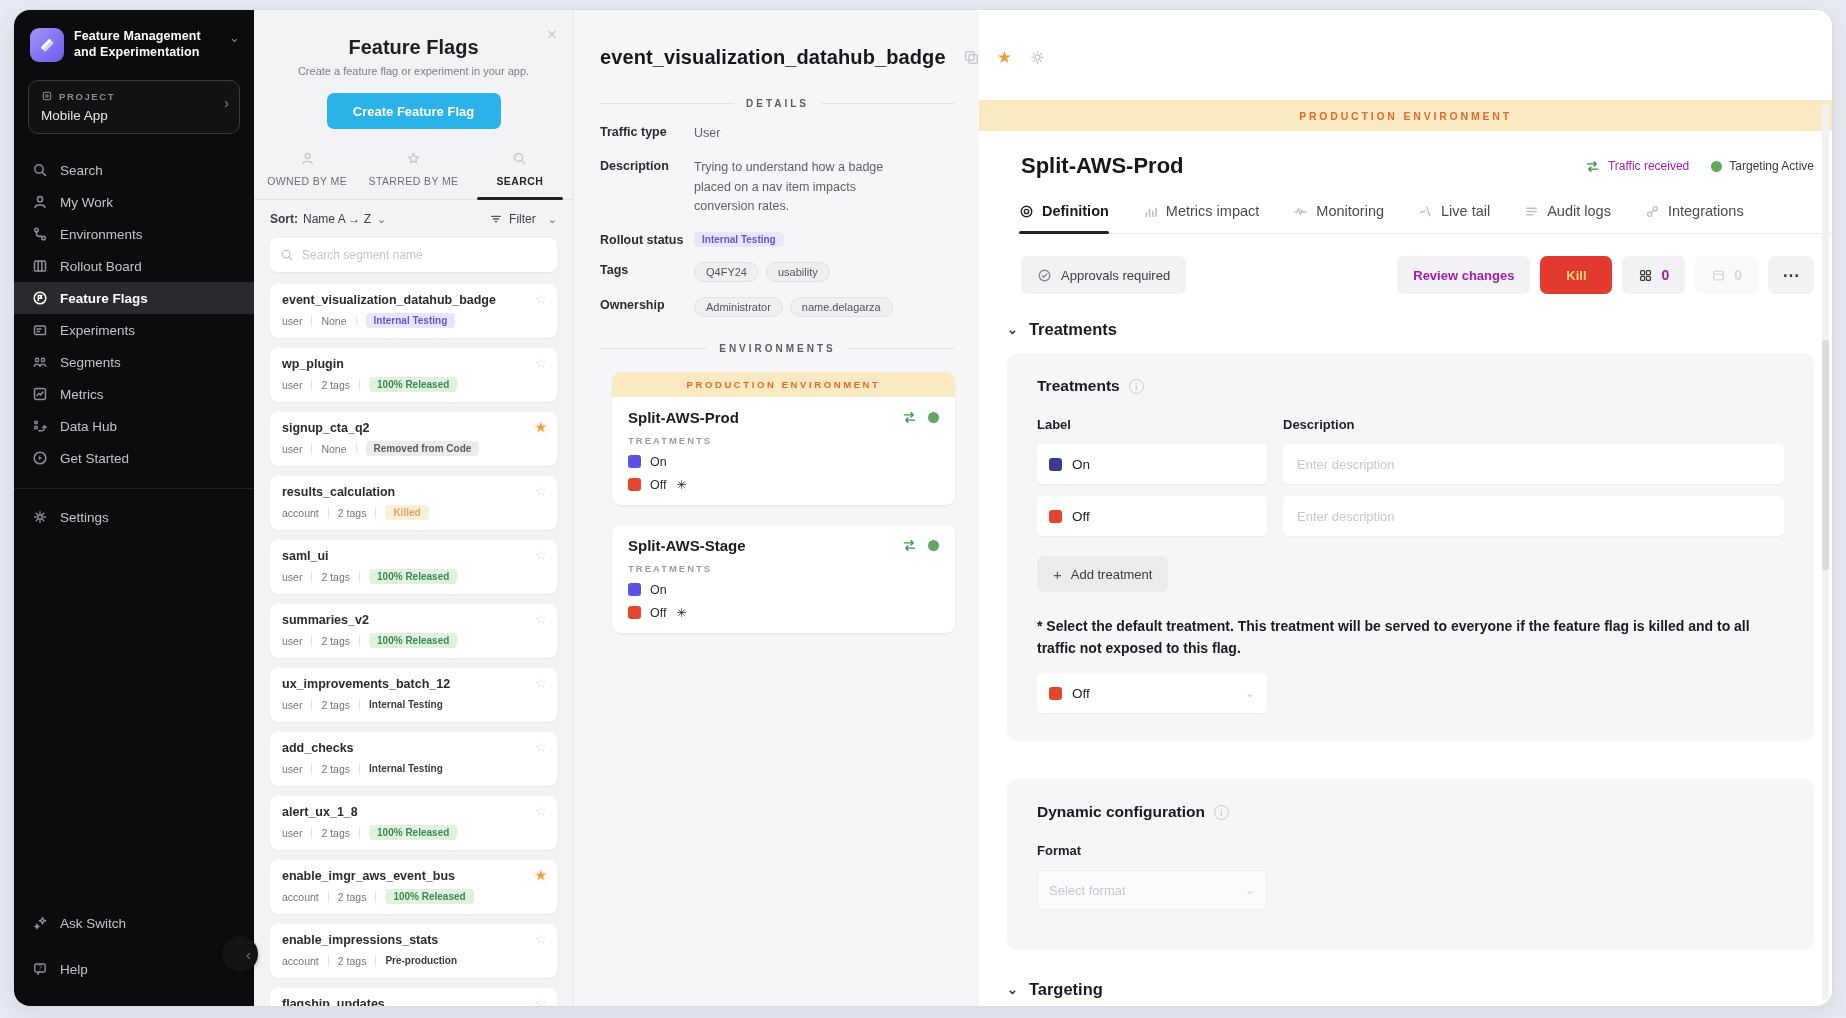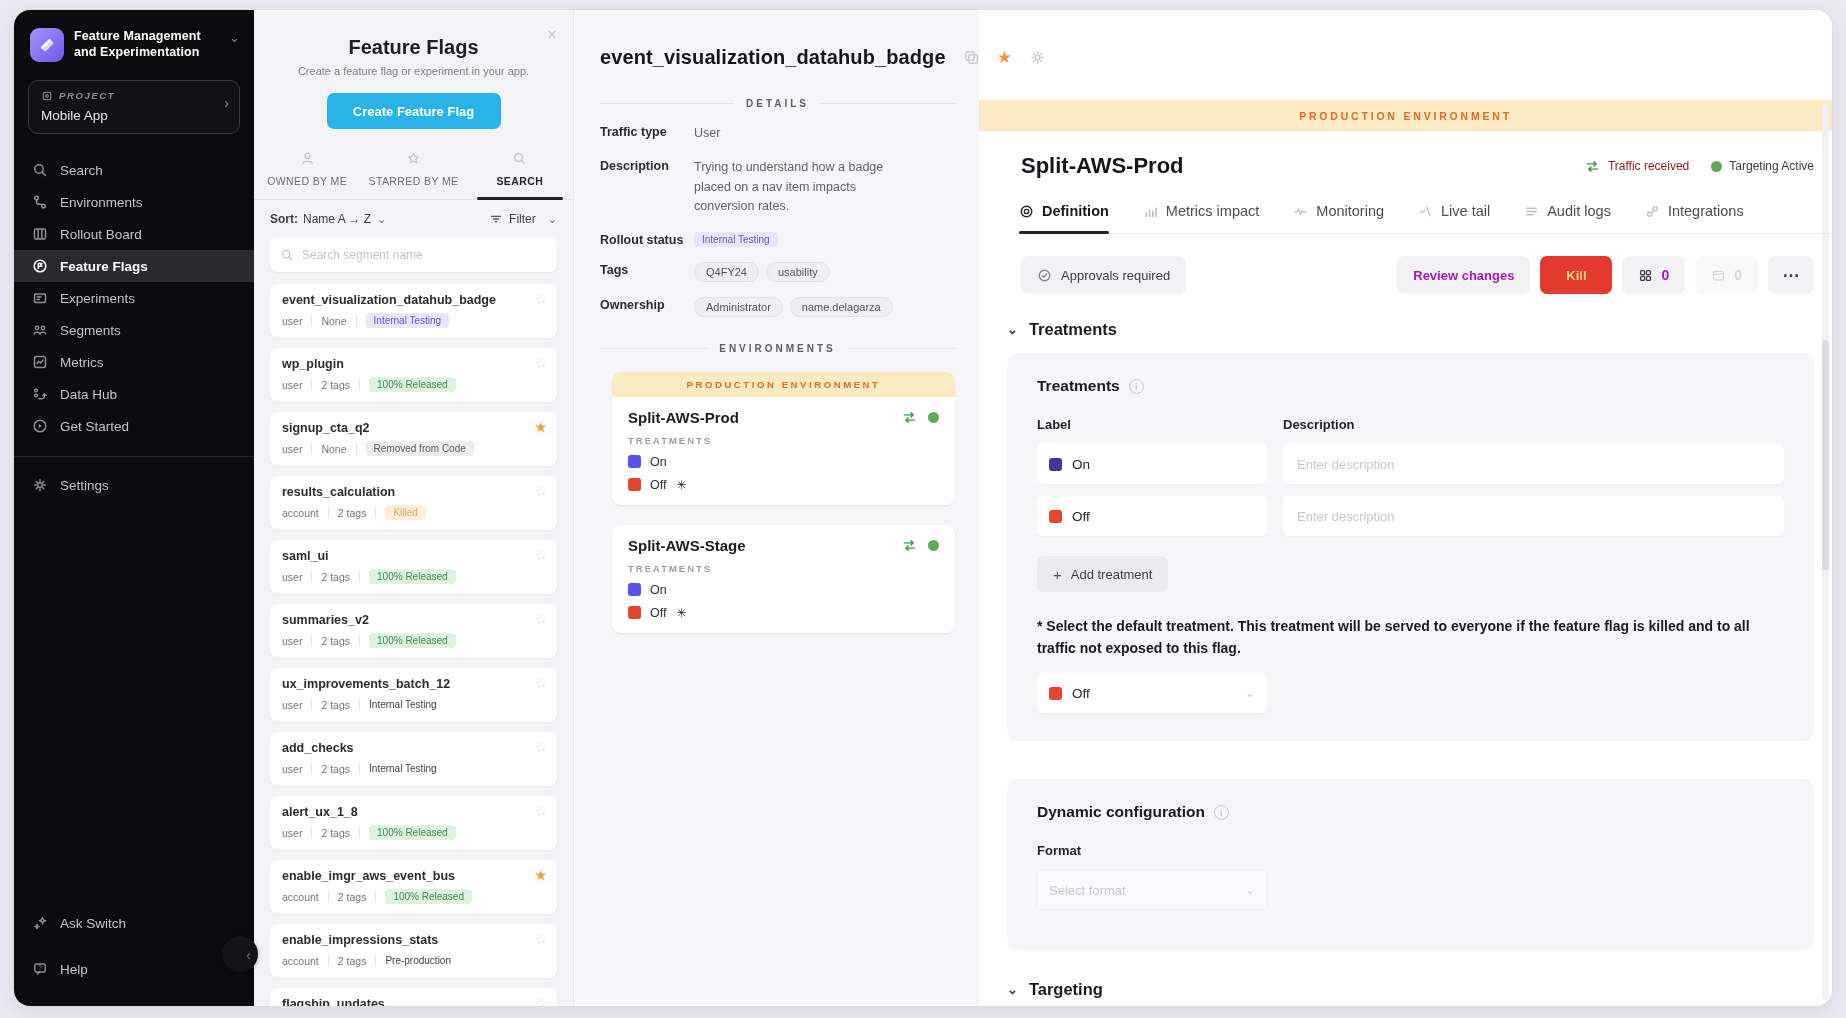--- a/index.html
+++ b/index.html
@@ -13,21 +13,21 @@
   .sidebar { width:240px; flex-shrink:0; background:#0c0c0e; display:flex; flex-direction:column; position:relative; }
   .brand { display:flex; align-items:flex-start; gap:10px; padding:18px 14px 12px 16px; }
   .brand-logo { width:34px; height:34px; border-radius:9px; flex-shrink:0;
                 background:linear-gradient(135deg,#a294f9,#6d59ee); display:flex; align-items:center; justify-content:center; }
   .brand-text { font-size:12.5px; font-weight:700; color:#fff; line-height:1.3; letter-spacing:.1px; }
   .brand-chev { margin-left:auto; color:#8d8d95; font-size:13px; margin-top:2px; }
   .i-x::before{content:"×"} .i-chevd::before{content:"⌄"} .i-chevr::before{content:"›"} .i-chevl::before{content:"‹"}
   .i-dots::before{content:"⋯"} .i-star-o::before{content:"☆"} .i-star-f::before{content:"★"}
   .i-flake::before{content:"✳"} .i-plus::before{content:"+"}
   .project { margin:6px 14px 6px; border:1px solid #3a3a40; background:#121215; border-radius:10px; padding:9px 12px 10px; position:relative; }
-  .project-label { display:flex; align-items:flex-start; gap:6px; font-size:9.5px; letter-spacing:1.6px; color:#8d8d95; font-weight:600;font-style:italic; }
+  .project-label { display:flex; align-items:flex-end; gap:6px; font-size:9.5px; letter-spacing:1.6px; color:#8d8d95; font-weight:600; }
   .project-name { margin-top:6px; font-size:13.5px; color:#e6e6ea; }
   .project-chev { position:absolute; right:10px; top:14px; color:#8d8d95; font-size:14px; }
   .nav { margin-top:14px; }
   .nav-item { display:flex; align-items:center; gap:12px; height:32px; padding:0 18px; font-size:13.5px; color:#c3c3ca; cursor:default; }
   .nav-item svg { color:#8e8e96; flex-shrink:0; }
   .nav-item.active { background:#2a2a2e; color:#fff; font-weight:700; }
   .nav-item.active svg { color:#fff; }
   .side-div { height:1px; background:#232327; margin:14px 0 12px; }
   .side-spacer { flex:1; }
   .side-footer { padding-bottom:14px; }
@@ -53,21 +53,21 @@
   .search-box { margin:2px 16px 12px; height:34px; background:#fff; border-radius:7px; box-shadow:0 1px 2px rgba(18,18,24,.06);
                 display:flex; align-items:center; gap:8px; padding:0 10px; }
   .search-box svg { color:#c4c4cb; flex-shrink:0; }
   .search-box input { border:none; outline:none; flex:1; font-size:12px; color:#3d3d44; background:transparent; }
   .search-box input::placeholder { color:#c4c4cb; }
   .flag-list { margin:0 16px; display:flex; flex-direction:column; gap:10px; }
   .flag-card { background:#fff; border-radius:8px; padding:9px 12px 10px; box-shadow:0 1px 2px rgba(18,18,24,.05); position:relative; }
   .flag-name { font-size:12.5px; font-weight:600; color:#2b2b31; }
   .flag-meta { margin-top:6px; display:flex; align-items:center; gap:9px; font-size:10.5px; color:#75757d; }
   .msep { width:1px; height:11px; background:#e3e3e7; }
-  .badge { font-size:10px; font-weight:400; padding:2px 8px; border-radius:4px; white-space:nowrap; }
+  .badge { font-size:10px; font-weight:700; padding:2px 8px; border-radius:4px; white-space:nowrap; }
   .badge.purple { background:#e9e6fb; color:#6156d8; }
   .badge.green  { background:#dff1df; color:#3f8a49; }
   .badge.gray   { background:#ececef; color:#5a5a61; }
   .badge.orange { background:#fdeed8; color:#dfa566; }
   .badge.plain  { background:transparent; color:#3c3c42; padding-left:0; }
   .star { position:absolute; top:7px; right:10px; font-size:14px; color:#d8d8de; }
   .star.f { color:#ef9f42; text-shadow:0 0 6px rgba(240,160,66,.45); }
   .collapse-handle { position:absolute; left:222px; top:936px; width:36px; height:36px; border-radius:50%;
                      background:#141417; color:#73737a; z-index:30; display:flex; align-items:center; justify-content:flex-end;
                      padding-right:7px; font-size:15px; box-shadow:0 1px 4px rgba(0,0,0,.3); }
@@ -103,21 +103,21 @@
 
   
   .main { flex:1; background:#fff; position:relative; overflow:hidden; }
   .m-banner { position:absolute; top:90px; left:0; right:0; height:31px; background:#faeac2; display:flex; align-items:center;
               justify-content:center; font-size:10.5px; font-weight:700; letter-spacing:2.8px; color:#e26a2f; }
   .m-content { position:absolute; top:121px; left:0; right:0; bottom:0; padding:0 18px 0 42px; }
   .m-header { display:flex; align-items:center; margin-top:22px; }
   .m-env { font-size:22px; font-weight:700; color:#17171b; }
   .legend { margin-left:auto; display:flex; align-items:center; gap:22px; font-size:12px; }
   .leg-item { display:flex; align-items:center; gap:7px; }
-  .leg-traffic { color:#7f1d1d; }
+  .leg-traffic { color:#a21caf; }
   .leg-target { color:#3a3a41; }
   .m-tabs { display:flex; gap:34px; margin-top:24px; margin-left:-2px; font-size:14.5px; color:#4b4b52;
             border-bottom:1px solid #ececef; margin-right:-18px; padding-right:18px; }
   .m-tab { display:flex; align-items:center; gap:8px; padding-bottom:14px; position:relative; cursor:default; }
   .m-tab svg { color:#bfbfc6; }
   .m-tab.active { color:#191920; font-weight:700; }
   .m-tab.active svg { color:#26262c; }
   .m-tab.active::after { content:""; position:absolute; left:0; right:0; bottom:-1px; height:3px; background:#222228; border-radius:2px; }
   .actions { display:flex; align-items:center; margin-top:22px; }
   .pill-btn { height:38px; border-radius:7px; background:#f2f2f4; display:flex; align-items:center; gap:9px;
@@ -198,20 +198,27 @@
     <div class="nav">
       <div class="nav-item">
         <svg width="16" height="16" viewBox="0 0 16 16" fill="none" stroke="currentColor" stroke-width="1.5" stroke-linecap="round">
               <circle cx="7" cy="7" r="4.2"></circle>
               <path d="M10.2 10.2 13.5 13.5"></path>
             </svg>
         <span>Search</span>
       </div>
       <div class="nav-item">
         <svg width="16" height="16" viewBox="0 0 16 16" fill="none" stroke="currentColor" stroke-width="1.5" stroke-linecap="round">
+              <circle cx="8" cy="5.2" r="2.6"></circle>
+              <path d="M3 13.5c0-3.2 10-3.2 10 0"></path>
+            </svg>
+        <span>My Work</span>
+      </div>
+      <div class="nav-item">
+        <svg width="16" height="16" viewBox="0 0 16 16" fill="none" stroke="currentColor" stroke-width="1.5" stroke-linecap="round">
               <circle cx="4.5" cy="4" r="1.8"></circle>
               <circle cx="11.5" cy="12" r="1.8"></circle>
               <path d="M4.5 5.8v2.4a2 2 0 0 0 2 2h3"></path>
             </svg>
         <span>Environments</span>
       </div>
       <div class="nav-item">
         <svg width="16" height="16" viewBox="0 0 16 16" fill="none" stroke="currentColor" stroke-width="1.5">
               <rect x="2.5" y="3" width="11" height="10" rx="1.5"></rect>
               <path d="M6.2 3v10M9.8 3v10"></path>

